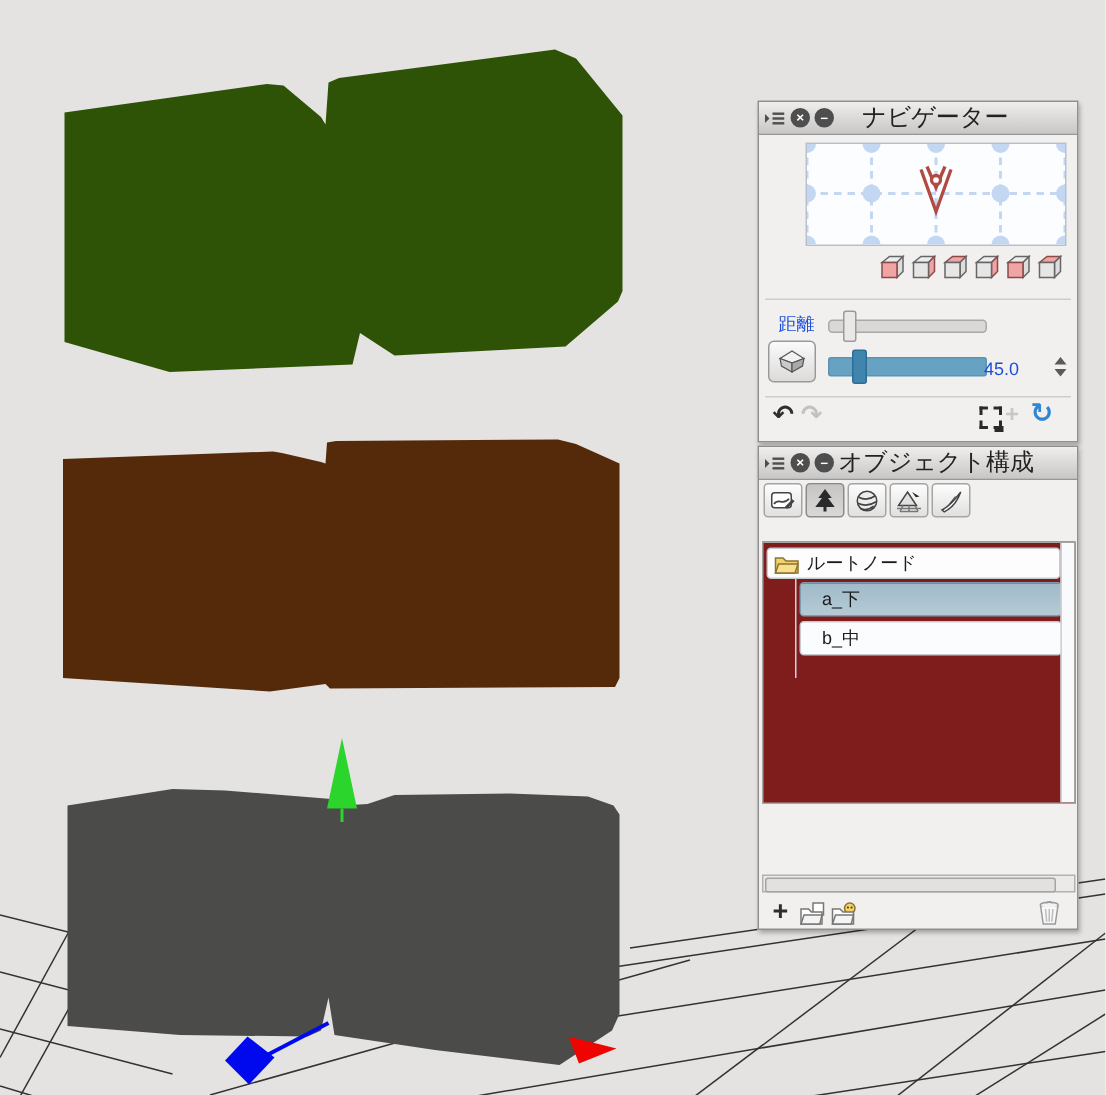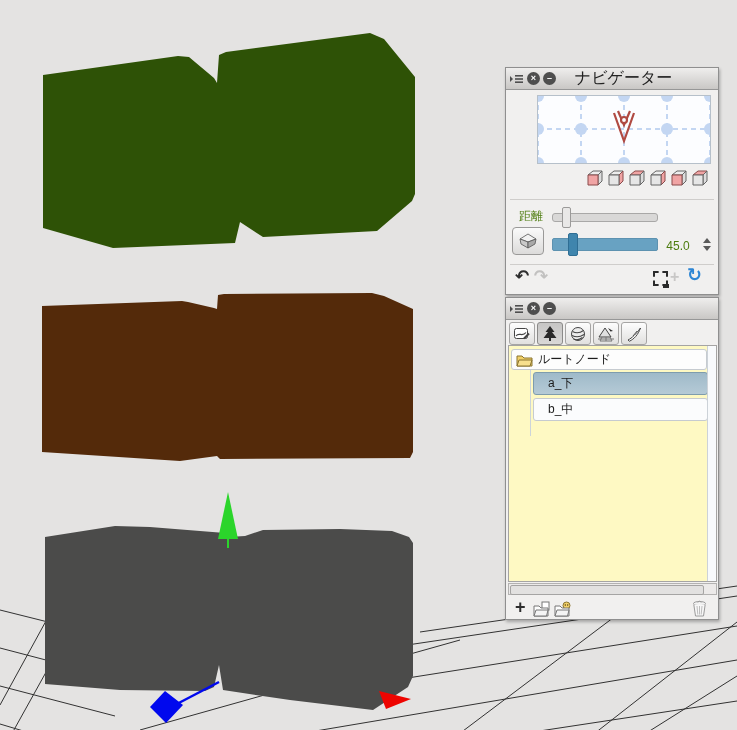--- a/index.html
+++ b/index.html
@@ -17,21 +17,21 @@
   .winbtn{width:13px;height:13px;border-radius:50%;background:#4e4e4e;color:#fff;
           font-size:9px;line-height:13px;text-align:center;margin-right:3px;font-weight:bold;}
   .menuicon{width:13px;height:10px;margin-right:4px;}
 
   
   .nav-preview{position:absolute;left:31px;top:27px;width:172px;height:67px;
                background:#fcfdff;border:1px solid #b6c0ca;overflow:hidden;}
   .cube-row{position:absolute;left:0;top:100px;width:208px;height:21px;display:flex;
             justify-content:flex-end;gap:2px;padding-right:5px;box-sizing:border-box;}
   .sep{position:absolute;left:4px;right:4px;height:1px;background:#cfcdcb;}
-  .lbl{position:absolute;font-size:12px;color:#4d7c0f;}
+  .lbl{position:absolute;font-size:12px;color:#1d4ed8;}
   .track-gray{position:absolute;left:46px;top:145px;width:104px;height:7px;background:#d9d8d7;
               border:1px solid #a9a8a7;border-radius:3px;}
   .thumb-gray{position:absolute;left:56px;top:139px;width:7px;height:19px;background:#e9e8e7;
               border:1px solid #9b9a99;border-radius:2px;}
   .track-blue{position:absolute;left:46px;top:170px;width:104px;height:11px;background:#68a2c2;
               border:1px solid #5d92b0;border-radius:2px;}
   .thumb-blue{position:absolute;left:62px;top:165px;width:8px;height:21px;background:#3f85ad;
               border:1px solid #2f6e94;border-radius:2px;}
   .cube-btn{position:absolute;left:6px;top:159px;width:30px;height:26px;border:1px solid #9a9998;
             border-radius:4px;background:linear-gradient(#fafafa,#dcdbda);
@@ -43,21 +43,21 @@
   .nav-foot{position:absolute;left:0;top:198px;width:100%;height:26px;}
   .uglyph{position:absolute;font-size:17px;font-weight:bold;line-height:22px;}
   .sel-icon{position:absolute;left:147px;top:203px;width:11px;height:11px;border:2px dashed #2a2a2a;}
   .sel-icon:after{content:"";position:absolute;right:-3px;bottom:-4px;width:6px;height:4px;background:#2a2a2a;}
 
   
   .obj-toolbar{position:absolute;left:3px;top:24px;height:21px;display:flex;gap:2px;}
   .tool-btn{width:24px;height:21px;border:1px solid #a6a5a4;border-radius:3px;
             background:linear-gradient(#fdfdfd,#e1e0df);display:flex;align-items:center;justify-content:center;}
   .tool-btn.pressed{background:linear-gradient(#c6c5c4,#d9d8d7);border-color:#8b8a89;}
-  .obj-list{position:absolute;left:2px;top:47px;width:209px;height:237px;background:#fef9c3;
+  .obj-list{position:absolute;left:2px;top:63px;width:209px;height:175px;background:#7f1d1d;
             border:1px solid #a5a4a3;box-sizing:border-box;overflow:hidden;}
   .vscroll{position:absolute;right:0;top:0;width:8px;height:100%;background:#f8fafc;border-left:1px solid #ccd2d8;}
   .row{position:absolute;box-sizing:border-box;font-size:12px;color:#1c1c1c;
        display:flex;align-items:center;border-radius:3px;}
   .row-root{left:2px;top:3px;width:196px;height:21px;background:#fdfdfd;border:1px solid #c6cbd0;padding-left:4px;gap:5px;}
   .row-child{left:24px;width:175px;height:23px;background:#fbfcfd;border:1px solid #c6cbd0;padding-left:14px;}
   .row-child.selected{background:linear-gradient(#9fbac9,#b5cad6);border-color:#7e9cad;}
   .indent-line{position:absolute;left:21px;top:24px;width:1px;height:66px;background:#ccd4da;}
   .hscroll{position:absolute;left:2px;top:285px;width:209px;height:12px;background:#eceae9;
            border:1px solid #b3b2b1;box-sizing:border-box;}
@@ -193,21 +193,21 @@
 
     <div class="cube-btn">
       <svg width="20" height="16" viewBox="0 0 20 16">
         <polygon points="2,6 10,1 18,6 10,9" fill="#f2f2f2" stroke="#555" stroke-width="0.8"></polygon>
         <polygon points="2,6 10,9 10,15 3,11" fill="#c9c9c9" stroke="#555" stroke-width="0.8"></polygon>
         <polygon points="10,9 18,6 17,11 10,15" fill="#a9a9a9" stroke="#555" stroke-width="0.8"></polygon>
       </svg>
     </div>
     <div class="track-blue"></div>
     <div class="thumb-blue"></div>
-    <div class="lbl" style="left:150px;top:171px;width:44px;text-align:center;">45.0</div>
+    <div class="lbl" style="left:150px;top:171px;width:44px;text-align:left;">45.0</div>
     <div class="spin">
         <b class="up"></b>
         <b class="dn"></b>
       </div>
 
     <div class="sep" style="top:196px;"></div>
 
     <div class="nav-foot">
       <div class="uglyph" style="left:9px;top:0;color:#2e2e2e;">↶</div>
       <div class="uglyph" style="left:28px;top:0;color:#c2c1c0;">↷</div>
@@ -220,20 +220,21 @@
   <div class="panel" style="left:505px;top:297px;height:323px;">
     <div class="titlebar">
       <svg class="menuicon" viewBox="0 0 13 10">
         <polygon points="0,2 3,5 0,8" fill="#4e4e4e"></polygon>
         <rect x="5" y="1" width="8" height="1.6" fill="#4e4e4e"></rect>
         <rect x="5" y="4.2" width="8" height="1.6" fill="#4e4e4e"></rect>
         <rect x="5" y="7.4" width="8" height="1.6" fill="#4e4e4e"></rect>
       </svg>
       <div class="winbtn">×</div>
       <div class="winbtn">–</div>
+      <div class="title">オブジェクト構成</div>
     </div>
 
     <div class="obj-toolbar">
       <div class="tool-btn">
         <svg width="18" height="16" viewBox="0 0 18 16">
           <rect x="1.5" y="2.5" width="13" height="10" rx="2" fill="#fff" stroke="#444"></rect>
           <path d="M3,10 C6,5.5 9,11.5 13,6.5" fill="none" stroke="#444" stroke-width="1.2"></path>
           <line x1="11" y1="12.5" x2="16" y2="7.5" stroke="#444" stroke-width="2"></line>
         </svg>
       </div>

